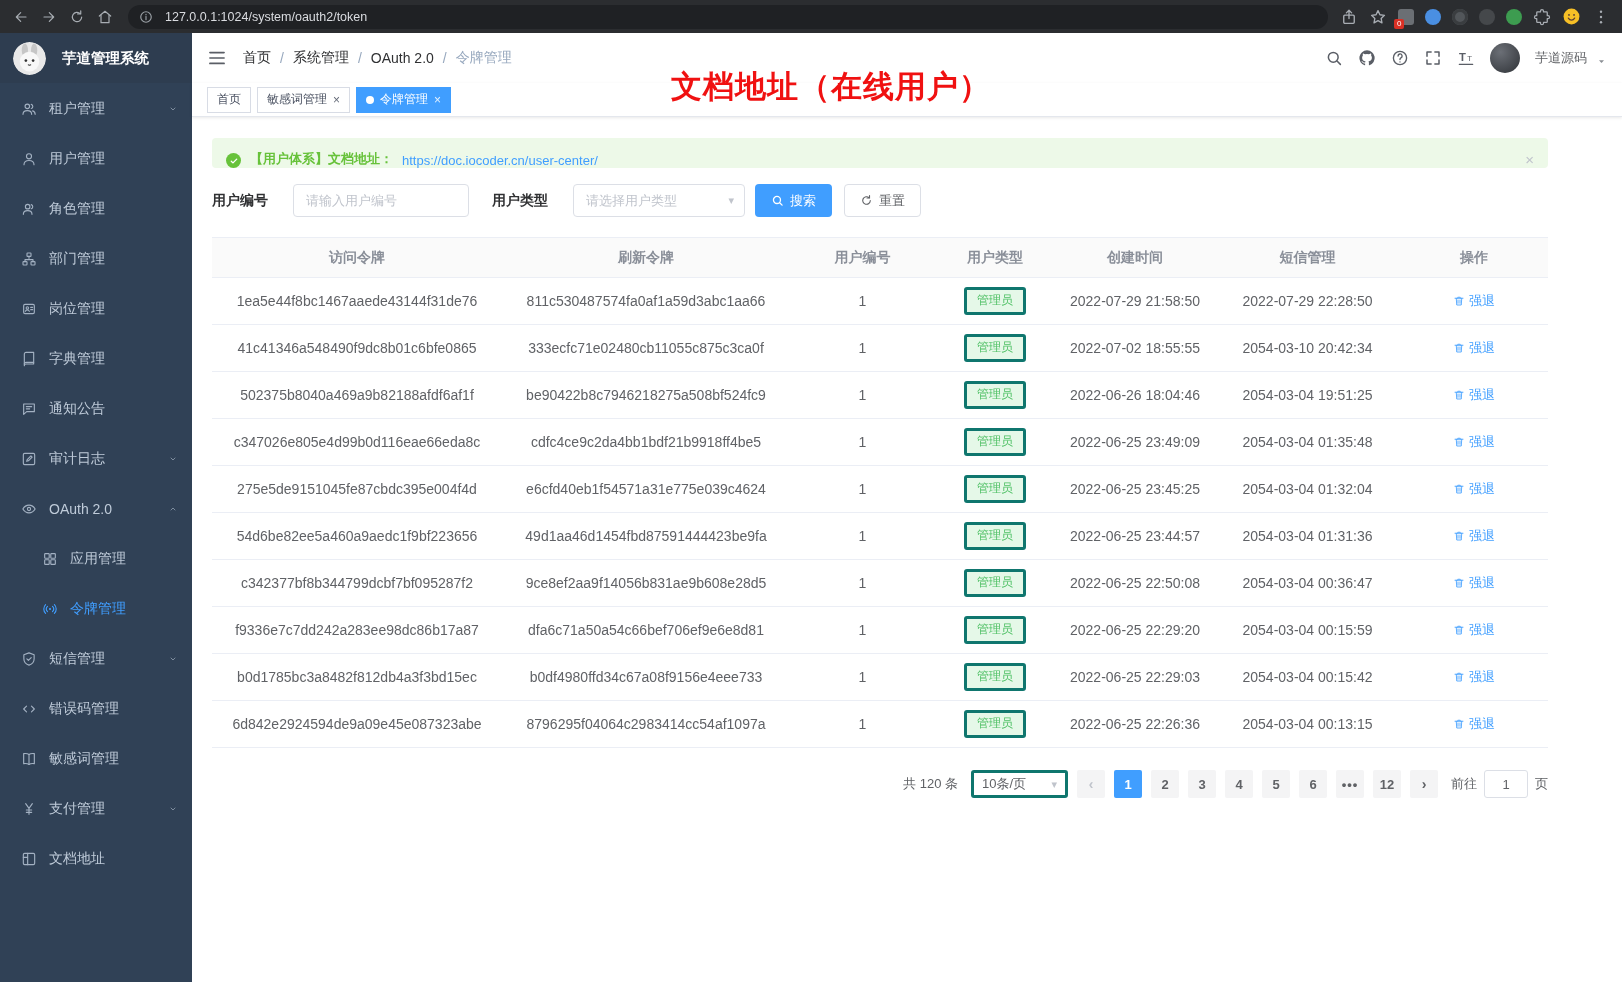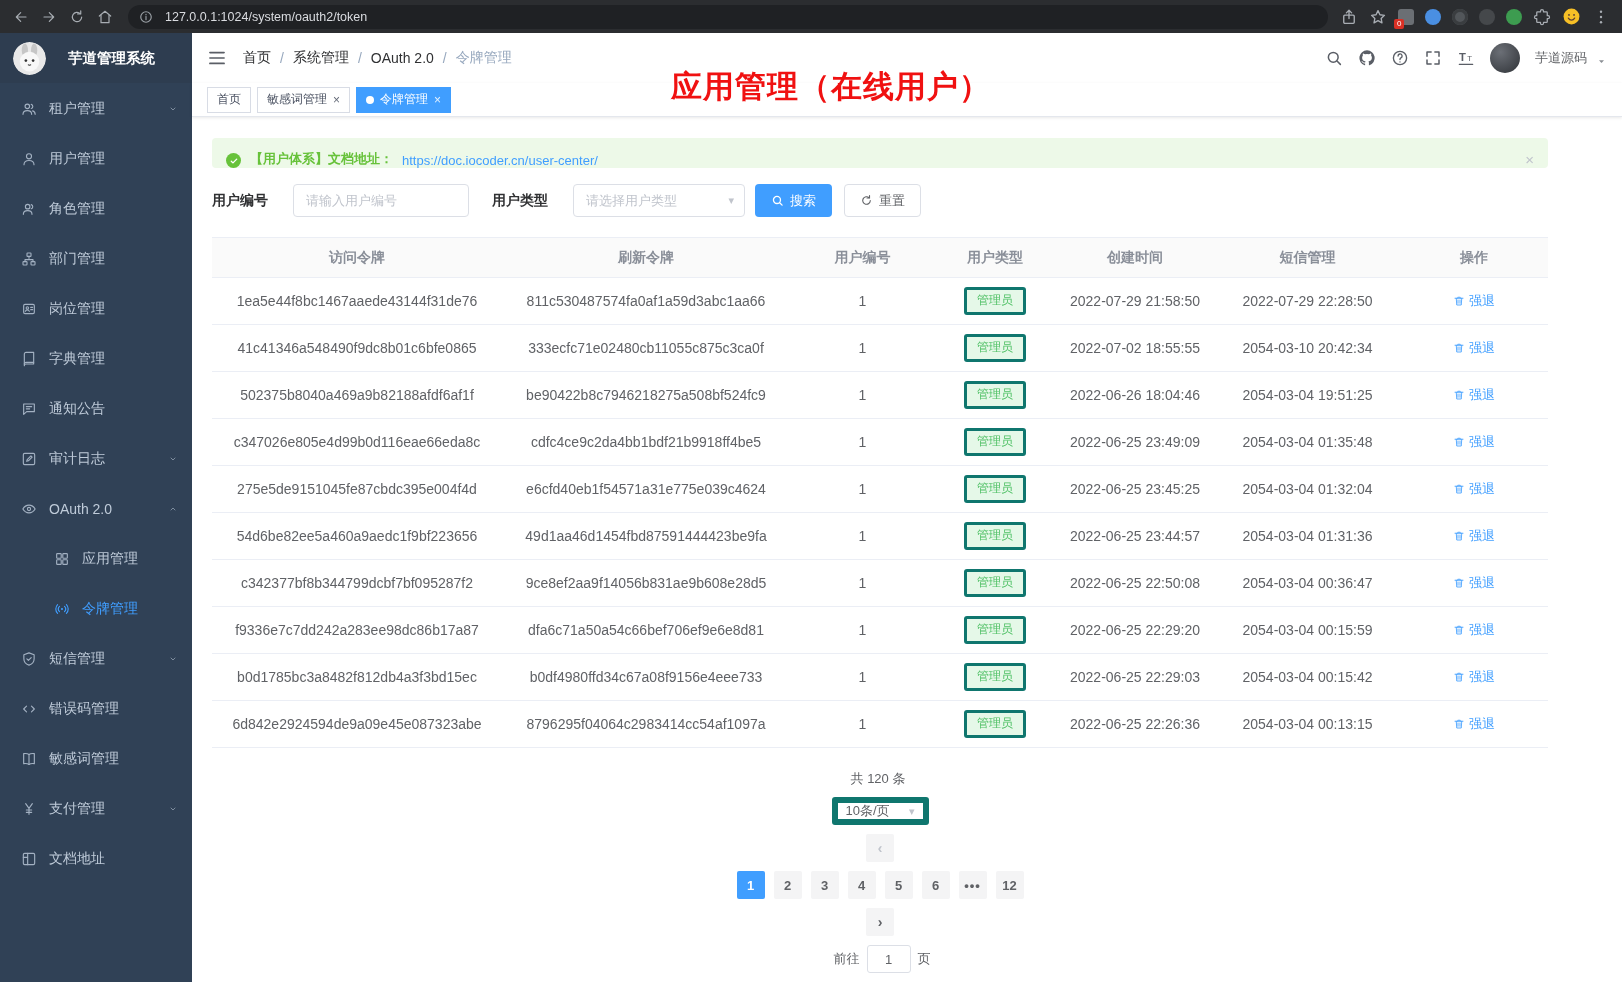--- a/index.html
+++ b/index.html
@@ -23,27 +23,27 @@
   .ext-dot { width:16px; height:16px; border-radius:50%; display:inline-block; cursor:pointer; }
   .ext-dot.blue { background:#4a8fe2; }
   .ext-dot.darkring { background:#52565a; box-shadow:inset 0 0 0 3px #3a3d40; }
   .ext-dot.dark2 { background:#45484b; }
   .ext-dot.green { background:#3d9c50; }
   .profile-avatar { width:19px; height:19px; display:inline-flex; cursor:pointer; }
 
   
   .app { display:flex; height:949px; }
   .sidebar { width:192px; flex-shrink:0; background:#304156; display:flex; flex-direction:column; }
-  .logo { height:50px; display:flex; align-items:center; gap:22px; padding:0 13px; background:#2e3d50; }
+  .logo { height:50px; display:flex; align-items:center; gap:16px; padding:0 13px; background:#2e3d50; }
   .logo-img { width:33px; height:33px; border-radius:50%; overflow:hidden; flex-shrink:0; }
   .logo-title { color:#fff; font-size:14.5px; font-weight:bold; white-space:nowrap; }
   .menu { flex:1; padding-top:1px; }
   .menu-item { height:50px; display:flex; align-items:center; padding:0 13px 0 21px; color:#bfcbd9; font-size:14px; cursor:pointer; }
   .menu-item .mi-ic { width:16px; height:16px; color:#a3b1c2; margin-right:12px; flex-shrink:0; }
-  .menu-item.sub { padding-left:42px;margin-left:12px; }
+  .menu-item.sub { padding-left:42px; }
   .menu-item.active { color:#409eff; }
   .menu-item.active .mi-ic { color:#409eff; }
   .mi-label { flex:1; white-space:nowrap; overflow:hidden; }
   .mi-arrow { width:12px; height:12px; color:#8d9bab; }
 
   .main { flex:1; display:flex; flex-direction:column; min-width:0; background:#fff; }
 
   
   .header { height:50px; display:flex; align-items:center; padding:0 15px; background:#fff; }
   .hamburger { width:20px; height:20px; color:#5a5e66; cursor:pointer; }
@@ -88,23 +88,23 @@
   .btn-plain { background:#fff; border-color:#dcdfe6; color:#606266; }
   .btn .b-ic { width:13px; height:13px; display:inline-flex; }
 
   table.grid { width:1336px; margin-top:20px; border-collapse:collapse; table-layout:fixed; font-size:14px; }
   table.grid th { height:40px; background:#fafafa; color:#8a8f99; font-weight:700; text-align:center; border-top:1px solid #ebeef5; border-bottom:1px solid #ebeef5; }
   table.grid td { height:47px; color:#606266; text-align:center; border-bottom:1px solid #ebeef5; white-space:nowrap; overflow:hidden; }
   .badge { display:inline-block; padding:3px 10px; font-size:12px; border-radius:3px; background:#e5f8e8; color:#4fc065; border:3px solid #0f766e; line-height:1.3; }
   .action-link { color:#409eff; font-size:13px; display:inline-flex; align-items:center; gap:4px; cursor:pointer; }
   .action-link .a-ic { width:12px; height:12px; display:inline-flex; }
 
-  .pagination { width:1336px; margin-top:22px; display:flex; align-items:center; justify-content:flex-end; gap:9px; font-size:13px; color:#606266;flex-direction:column; }
+  .pagination { width:1336px; margin-top:22px; display:flex; align-items:center; justify-content:flex-end; gap:9px; font-size:13px; color:#606266; }
   .total-text { margin-right:4px; }
-  .page-size { width:97px; height:28px; border:6px solid #0f766e; border-radius:3px; display:flex; align-items:center; justify-content:space-between; padding:0 8px; cursor:pointer; color:#606266; }
+  .page-size { width:97px; height:28px; border:3px solid #0f766e; border-radius:3px; display:flex; align-items:center; justify-content:space-between; padding:0 8px; cursor:pointer; color:#606266; }
   .page-btn { min-width:28px; height:28px; padding:0 4px; background:#f4f4f5; border-radius:2px; display:inline-flex; align-items:center; justify-content:center; color:#606266; font-weight:600; cursor:pointer; }
   .page-btn.active { background:#409eff; color:#fff; }
   .page-btn.more { letter-spacing:1px; color:#606266; }
   .page-arrow { font-size:14px; font-weight:700; }
   .page-arrow.disabled { color:#c0c4cc; }
   .goto { display:flex; align-items:center; gap:7px; margin-left:4px; }
   .goto-input { width:44px; height:28px; border:1px solid #dcdfe6; border-radius:3px; text-align:center; color:#606266; font-size:13px; outline:none; font-family:inherit; }
 </style>
 </head>
 <body>
@@ -702,13 +702,13 @@
           <span>前往</span>
           <input class="goto-input" value="1" style="">
           <span>页</span>
         </div>
       </div>
 
     </div>
   </div>
 </div>
 
-<div class="annotation">应用管理（在线用户）</div>
+<div class="annotation">文档地址（在线用户）</div>
 
 </body></html>

